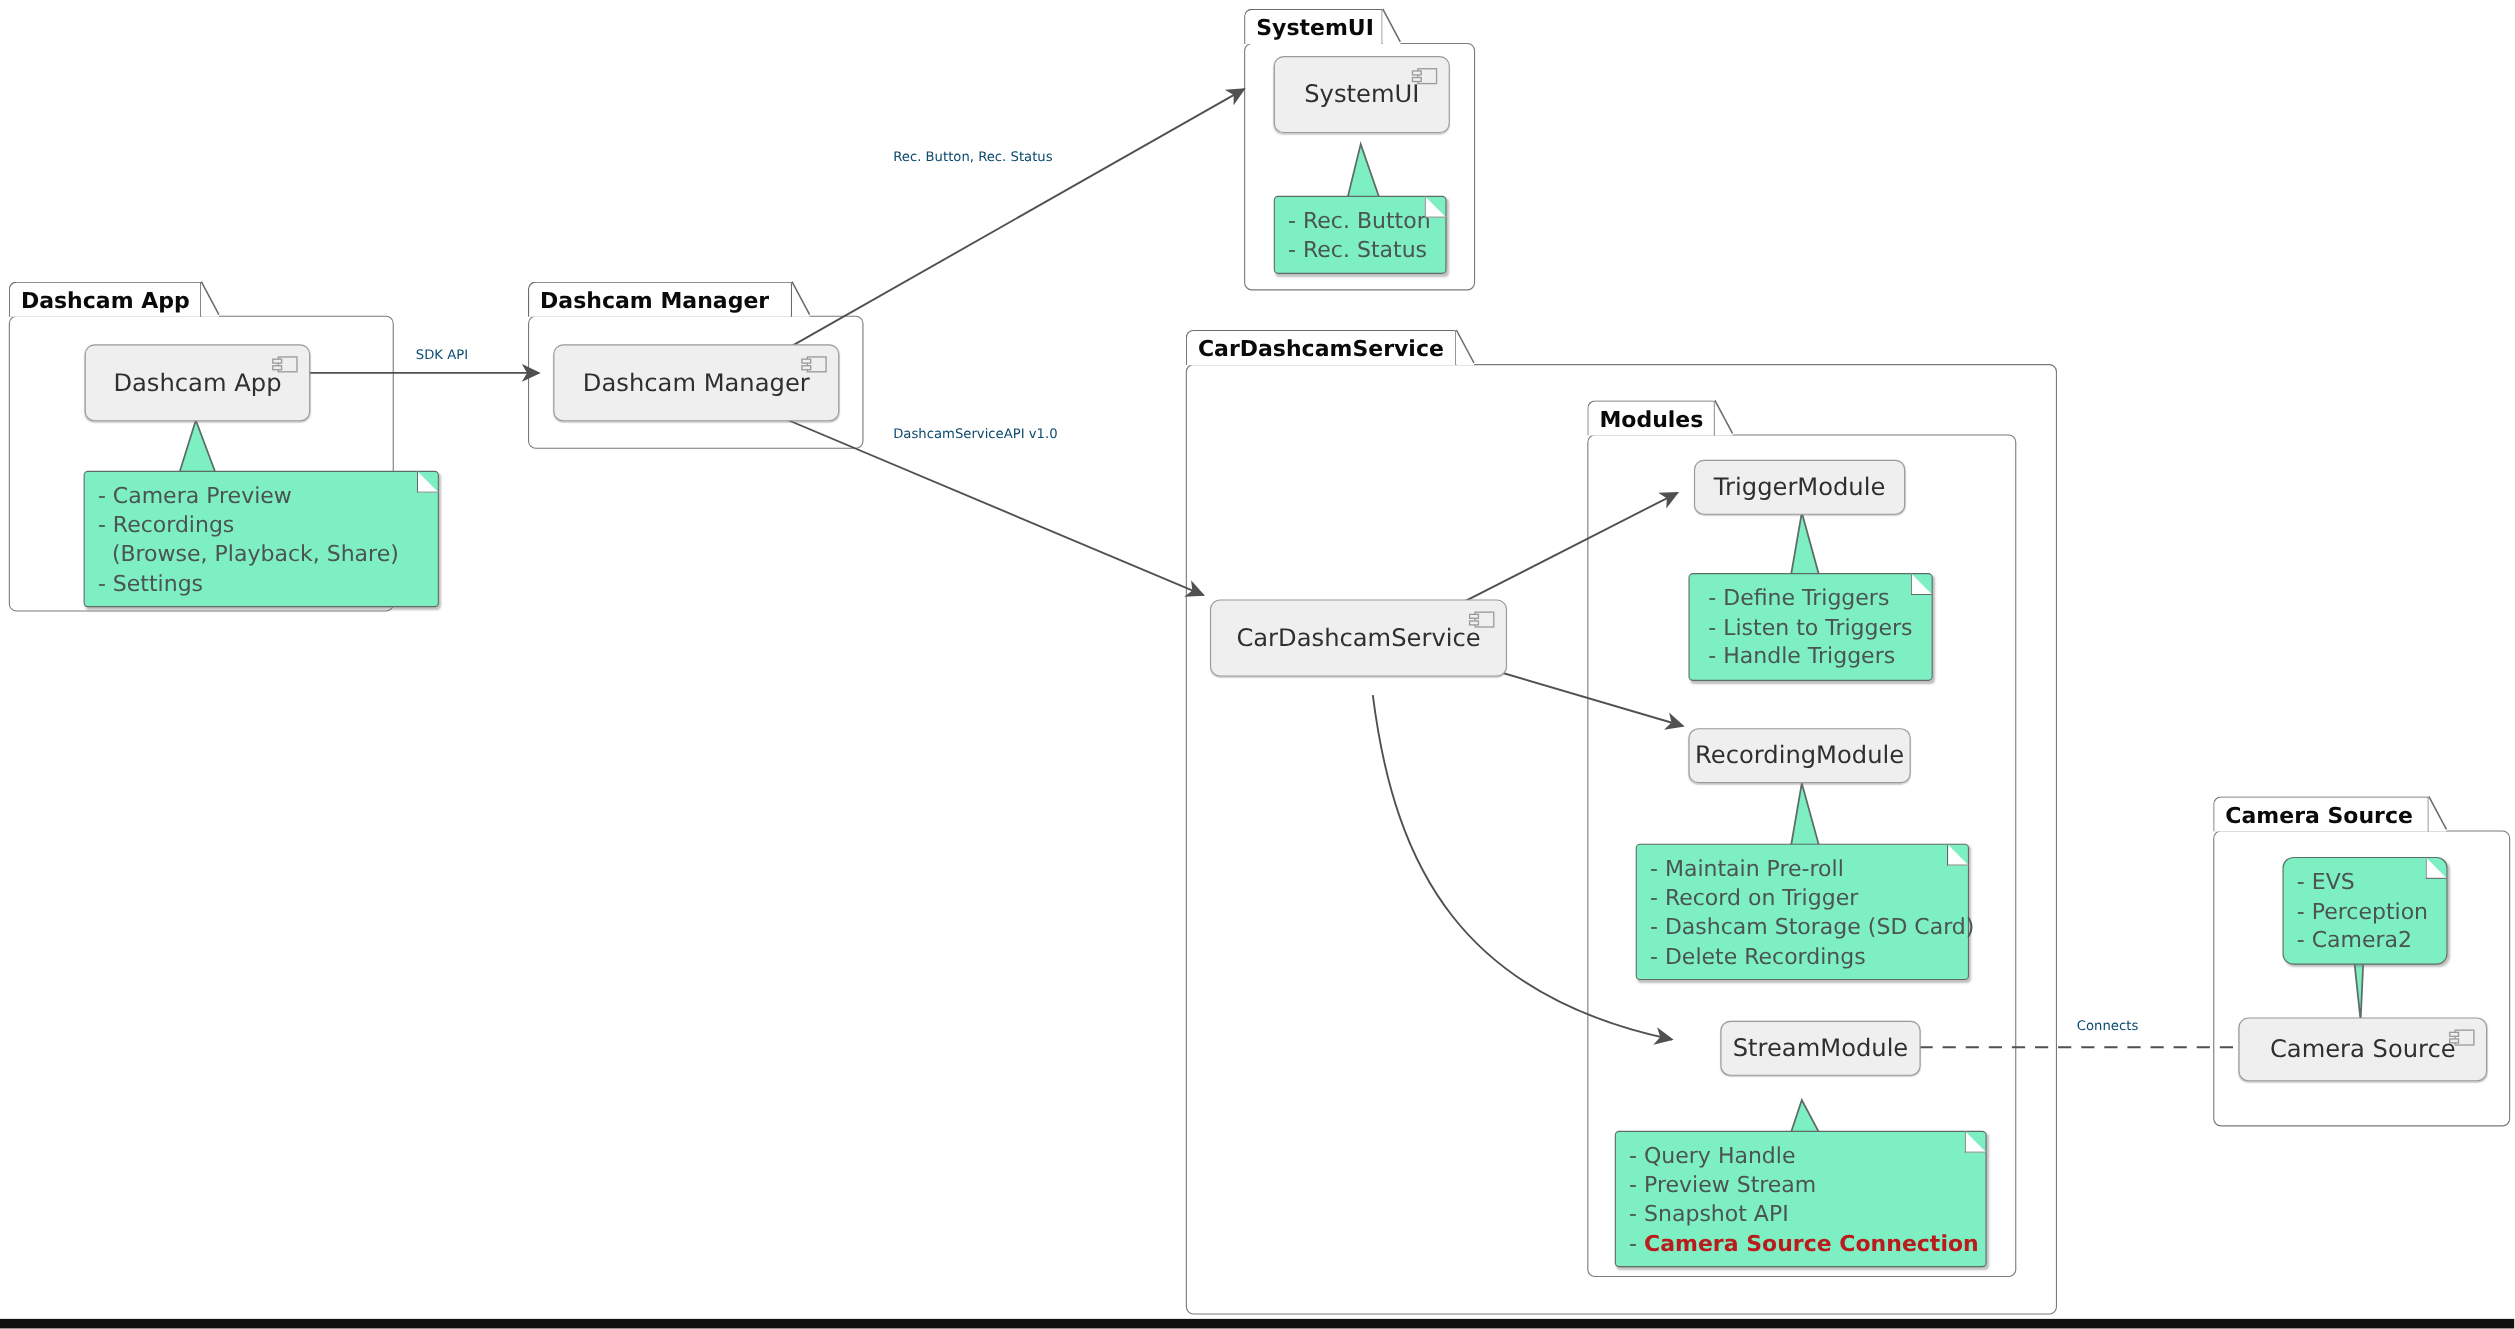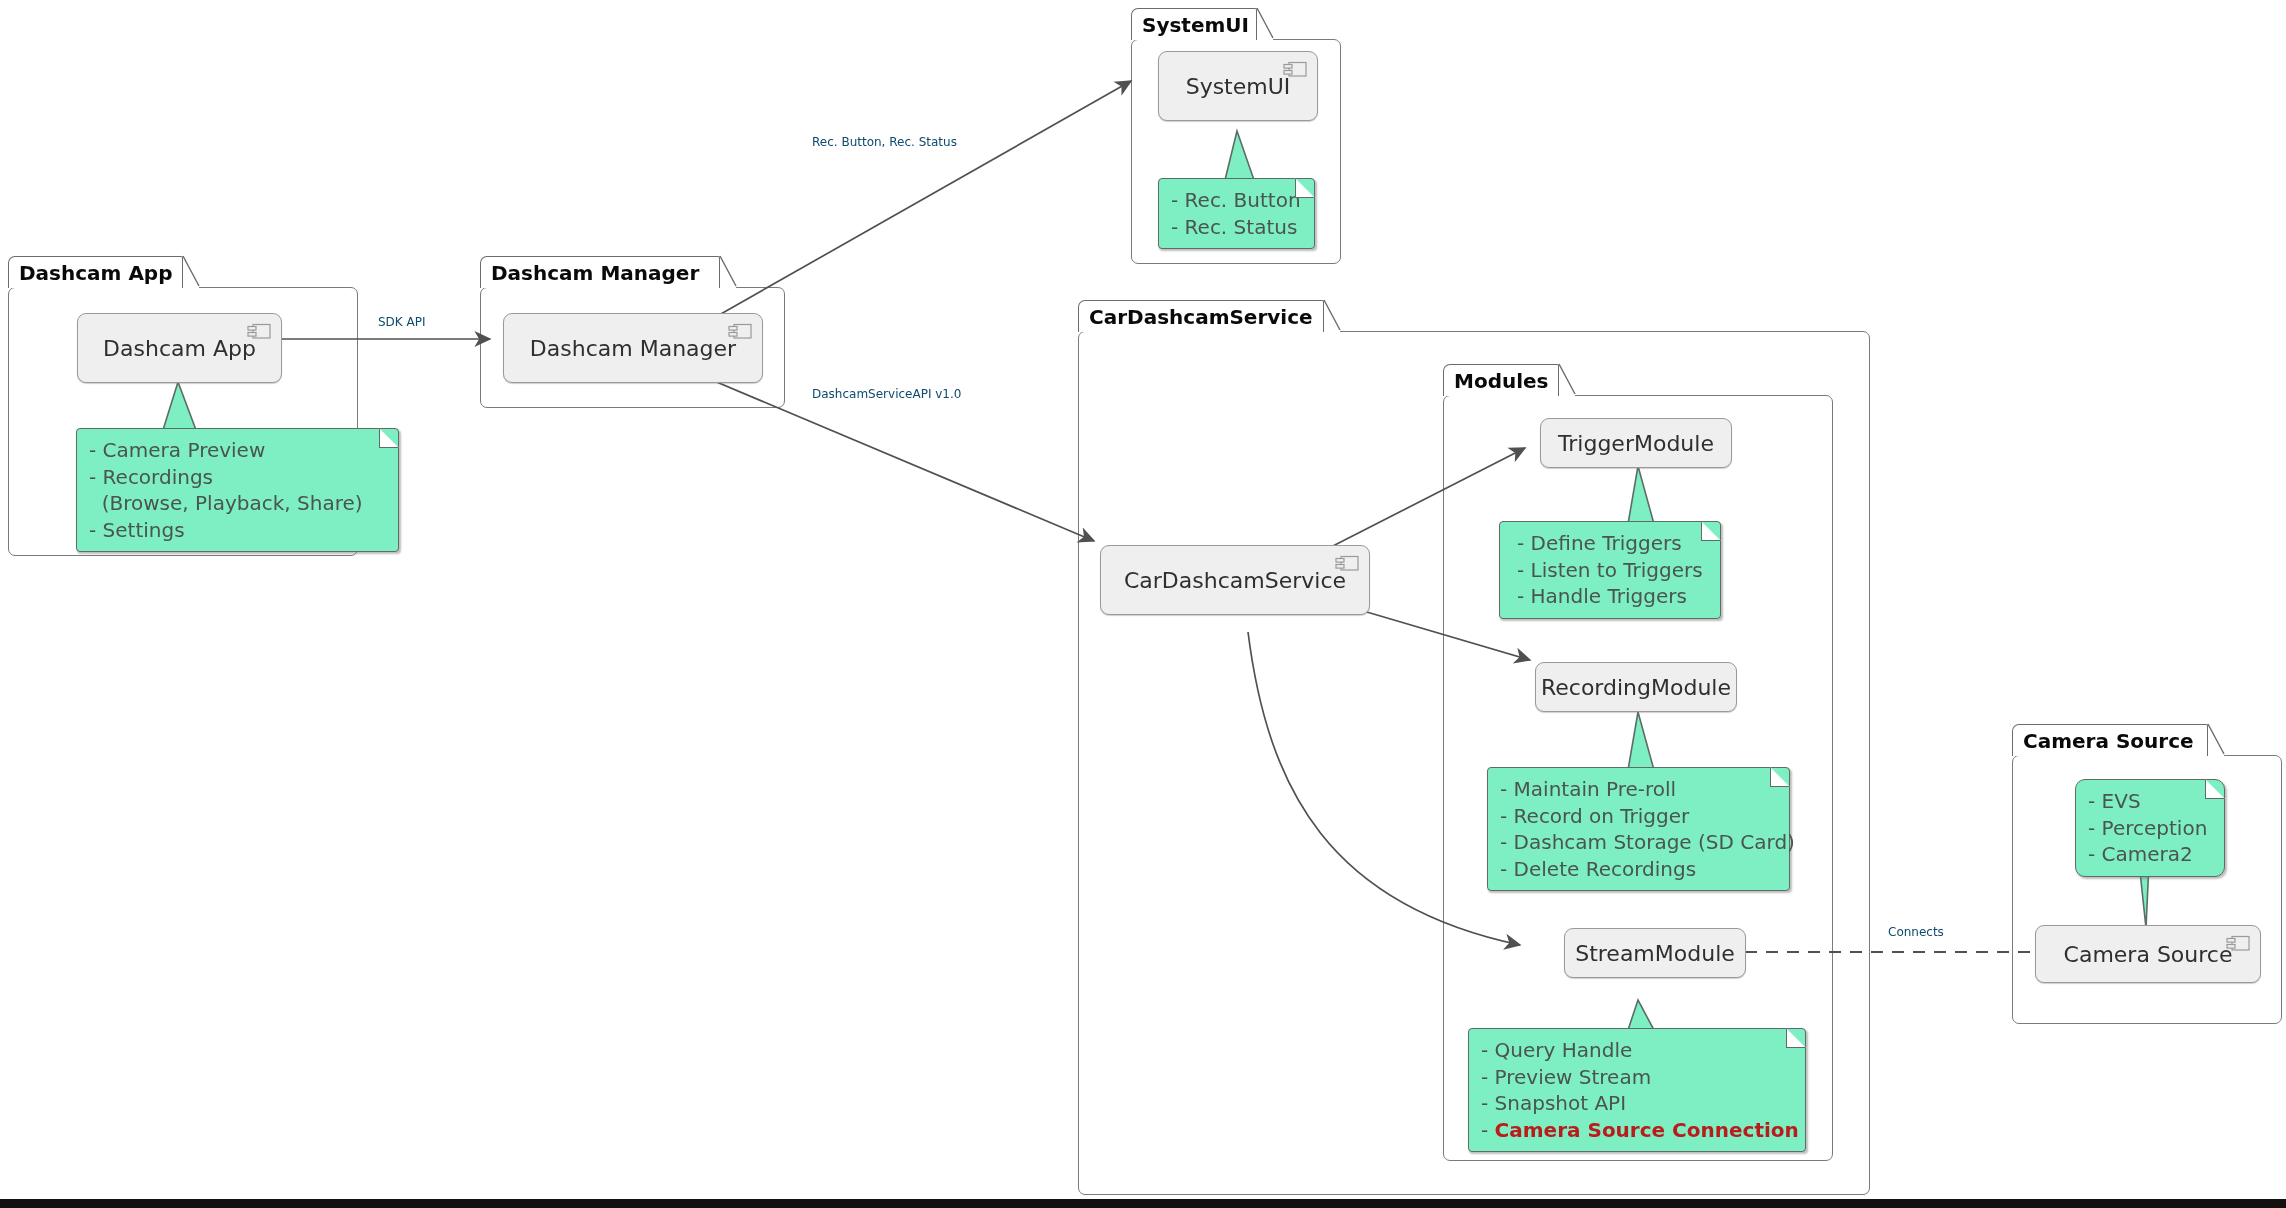--- a/index.html
+++ b/index.html
@@ -293,21 +293,21 @@
     <svg class="pkg-tab-slant" style="left:116px;" viewBox="0 0 16 32">
       <path d="M 0 0 L 16 30 L 16 32 L 0 32 Z" fill="#ffffff" stroke="none"></path>
       <path d="M 0 0 L 16 30" stroke="#6b6b6b" stroke-width="1.4" fill="none"></path>
     </svg>
     <div class="pkg-body" style="top:31px; width:390px; height:766px;"></div>
   </div>
 
   <div class="comp" style="left:1540px; top:418px; width:192px; height:50px;">
     <span class="comp-label">TriggerModule</span>
   </div>
-  <div class="note" style="left:1499px; top:521px; width:222px;padding-left:17px;">
+  <div class="note" style="left:1535px; top:521px; width:222px;padding-left:17px;">
     <span class="fold"></span>
     <span class="note-line">- Define Triggers</span>
     <span class="note-line">- Listen to Triggers</span>
     <span class="note-line">- Handle Triggers</span>
   </div>
 
   <div class="comp" style="left:1535px; top:662px; width:202px; height:50px;">
     <span class="comp-label">RecordingModule</span>
   </div>
   <div class="note" style="left:1487px; top:767px; width:303px;">

